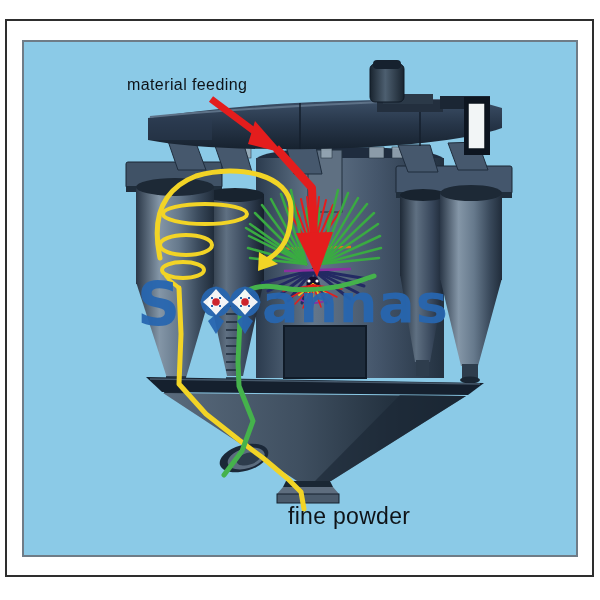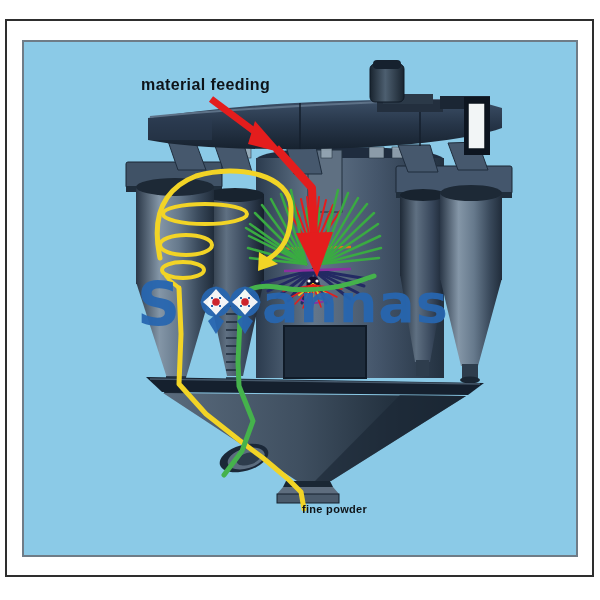--- a/index.html
+++ b/index.html
@@ -1,24 +1,24 @@
 <!DOCTYPE html>
 <html style="--background: #8bcae7; --frame: #2e2e2e; --photo-border: #6f7c87; --label: #0e1318; --watermark-blue: #2766b0; --badge-red: #d6222a; --feed-red: #e41d1d; --fine-yellow: #f2d426; --coarse-green: #45b24c; --fan-green: #3aab42; --navy-line: #232a63; --purple-line: #8b2fa0; --orange-line: #e0731e;"><head>
 <meta charset="utf-8">
 <style>
   html,body{margin:0;padding:0;background:#fff;}
   body{width:600px;height:600px;font-family:"Liberation Sans",sans-serif;}
   .stage{position:relative;width:600px;height:600px;background:#fff;overflow:hidden;}
   .outer-frame{position:absolute;left:5px;top:19px;width:589px;height:558px;border:2px solid var(--frame);box-sizing:border-box;}
   .photo{position:absolute;left:22px;top:40px;width:556px;height:517px;background:var(--background);border:2px solid var(--photo-border);box-sizing:border-box;}
   .diagram-svg{position:absolute;left:0;top:0;width:600px;height:600px;}
-  .label{position:absolute;font-weight:bold;color:var(--label);white-space:nowrap;margin-left:14px;}
+  .label{position:absolute;font-weight:normal;color:var(--label);white-space:nowrap;}
   .label-feeding{left:127px;top:76px;font-size:16px;letter-spacing:.4px;}
   .label-coarse{left:131px;top:485px;font-size:17px;letter-spacing:.3px;}
-  .label-fine{left:288px;top:503px;font-size:11px;letter-spacing:.3px;}
+  .label-fine{left:288px;top:503px;font-size:23px;letter-spacing:.3px;}
   .wm-text{font-family:"DejaVu Sans",sans-serif;font-weight:bold;fill:var(--watermark-blue);}
 </style>
 </head>
 <body>
 
 <div class="stage">
   <div class="outer-frame"></div>
   <div class="photo"></div>
 
   <svg class="diagram-svg" viewBox="0 0 600 600">

